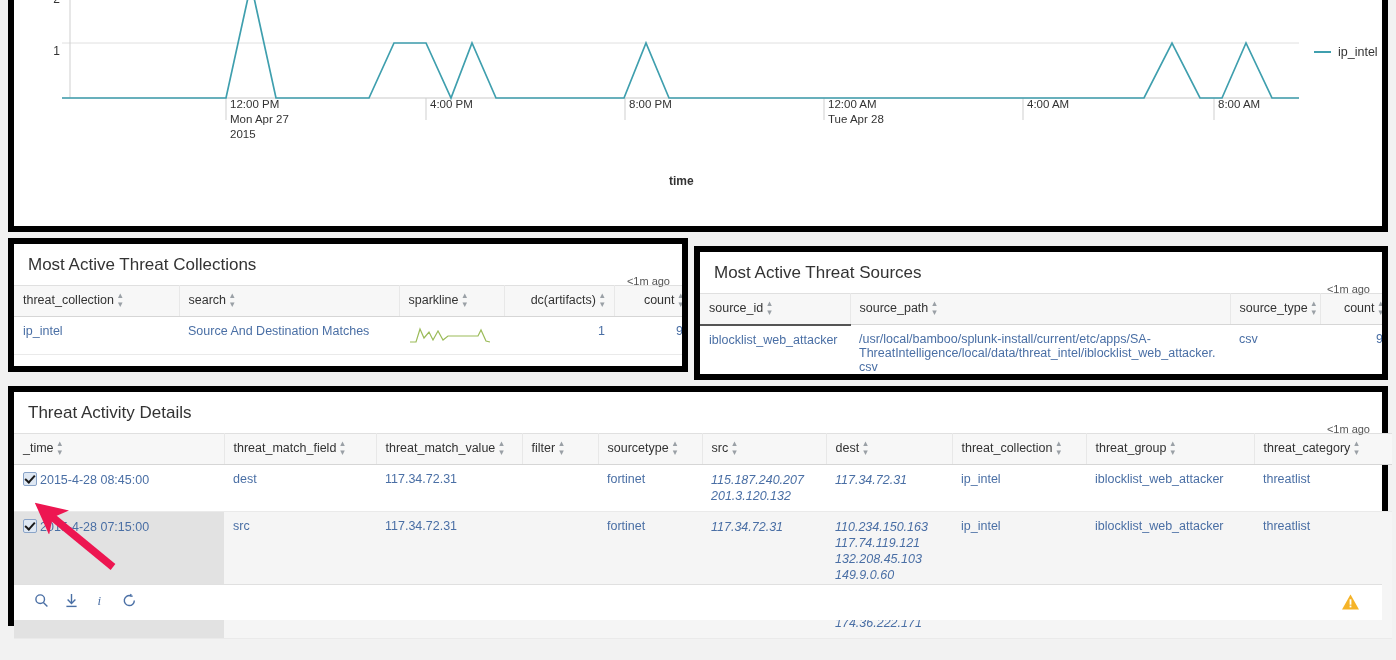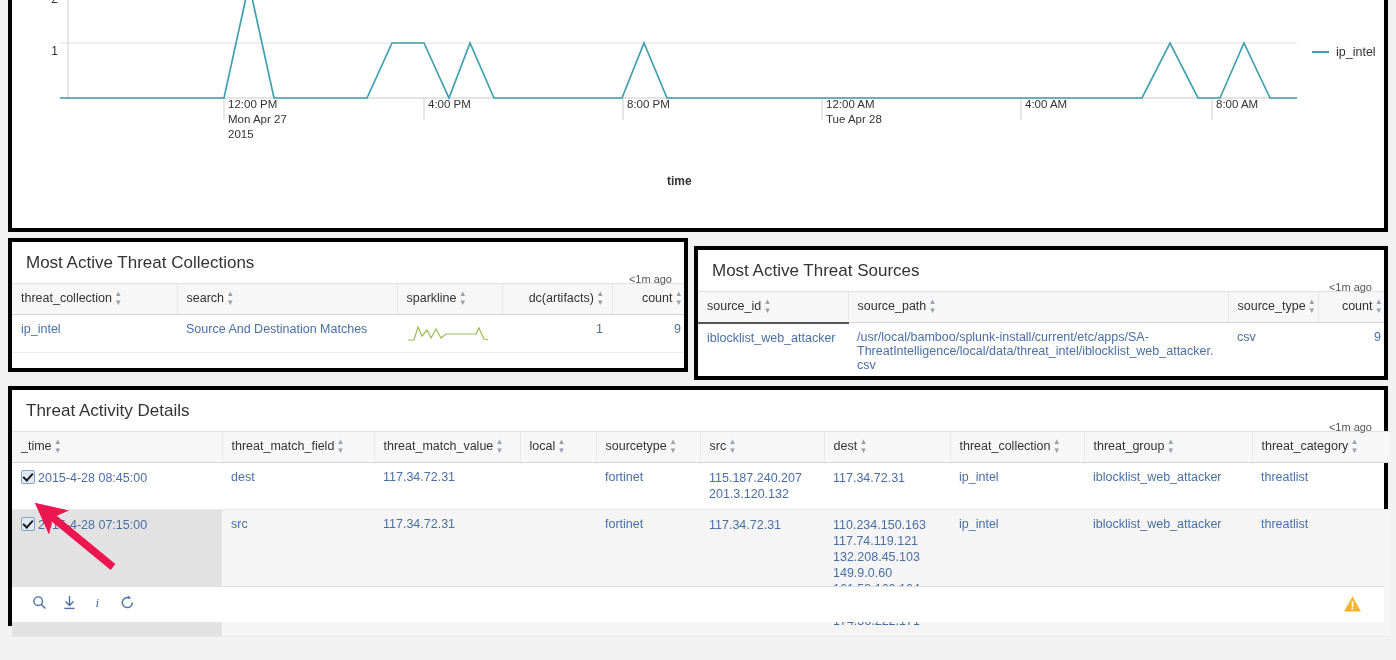--- a/index.html
+++ b/index.html
@@ -12,21 +12,21 @@
     position: relative;
     width: 1396px; height: 660px;
     background: #f2f2f2;
     overflow: hidden;
   }
 
   
   .panel {
     position: absolute;
     background: #ffffff;
-    border: 4px solid #000000;
+    border: 6px solid #000000;
     box-sizing: border-box;
   }
   .panel-title {
     font-size: 17px;
     color: #333333;
     padding: 12px 14px 10px 14px;
     font-weight: normal;
     line-height: 1.1;
   }
   .panel-head {
@@ -152,21 +152,21 @@
   }
   .row-check::after {
     content: "";
     position: absolute;
     left: 3px; top: 0px;
     width: 4px; height: 8px;
     border: solid #1a1a1a;
     border-width: 0 2px 2px 0;
     transform: rotate(42deg);
   }
-  .ip-list div { line-height: 16px; }
+  .ip-list div { line-height: 16px; font-style: italic; }
 
   
   #details-footer {
     position: absolute;
     left: 0; right: 0; bottom: 0;
     height: 35px;
     border-top: 1px solid #e0e0e0;
     background: #ffffff;
   }
   .footer-icons {
@@ -336,21 +336,21 @@
         <col style="width:126px">
           <col style="width:134px">
           <col style="width:168px">
         <col style="width:138px">
       </colgroup>
       <thead>
         <tr>
           <th><span>_time</span><span class="sort-caret"><i>▴</i><i>▾</i></span></th>
           <th><span>threat_match_field</span><span class="sort-caret"><i>▴</i><i>▾</i></span></th>
           <th><span>threat_match_value</span><span class="sort-caret"><i>▴</i><i>▾</i></span></th>
-          <th><span>local</span><span class="sort-caret"><i>▴</i><i>▾</i></span></th>
+          <th><span>filter</span><span class="sort-caret"><i>▴</i><i>▾</i></span></th>
           <th><span>sourcetype</span><span class="sort-caret"><i>▴</i><i>▾</i></span></th>
           <th><span>src</span><span class="sort-caret"><i>▴</i><i>▾</i></span></th>
           <th><span>dest</span><span class="sort-caret"><i>▴</i><i>▾</i></span></th>
           <th><span>threat_collection</span><span class="sort-caret"><i>▴</i><i>▾</i></span></th>
           <th><span>threat_group</span><span class="sort-caret"><i>▴</i><i>▾</i></span></th>
           <th><span>threat_category</span><span class="sort-caret"><i>▴</i><i>▾</i></span></th>
         </tr>
       </thead>
       <tbody>
 

